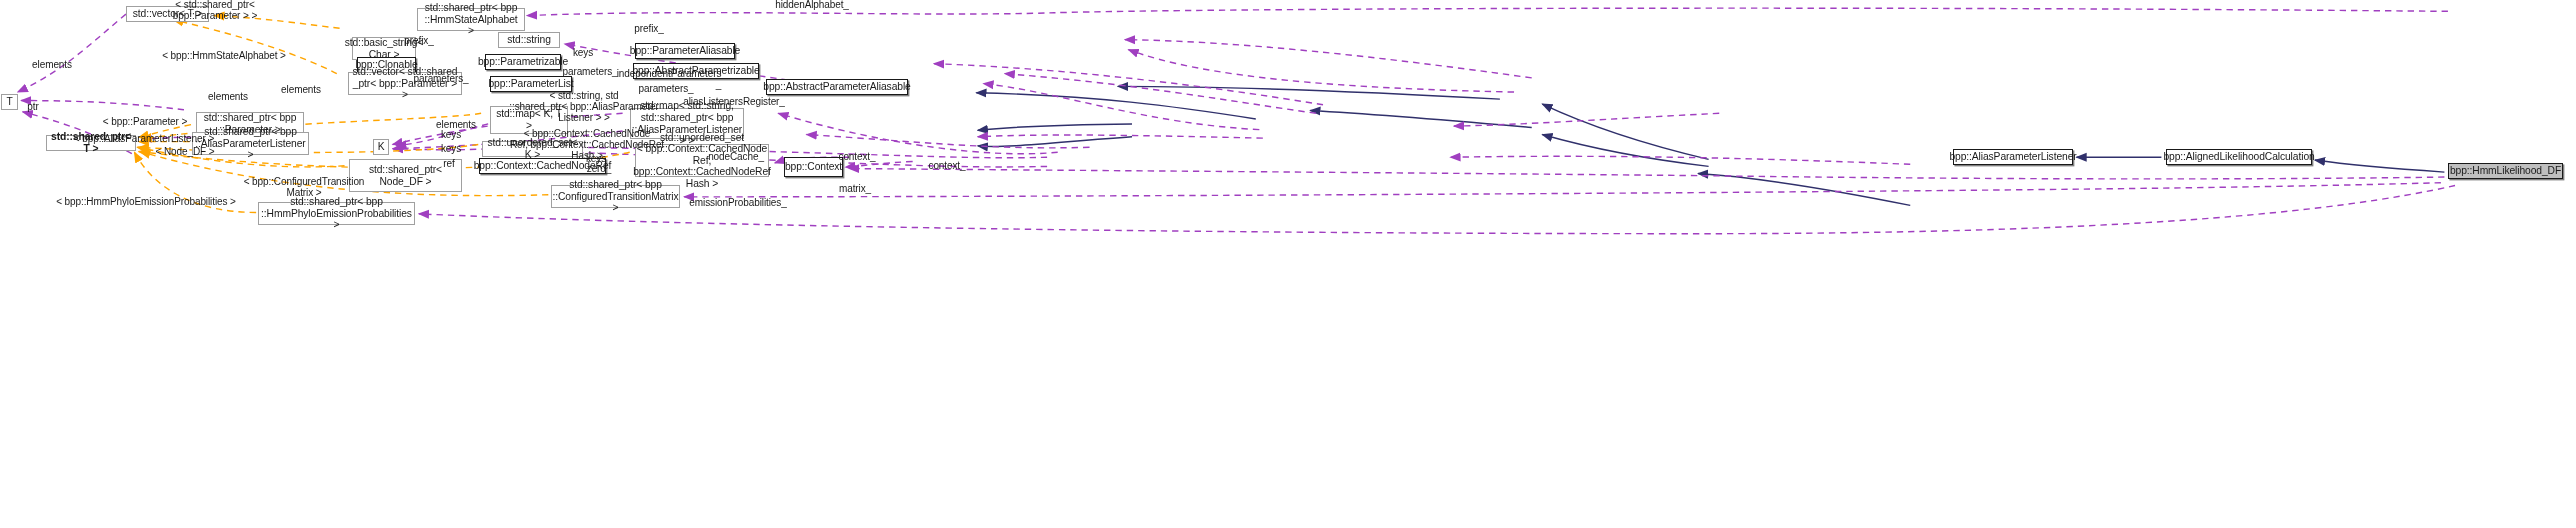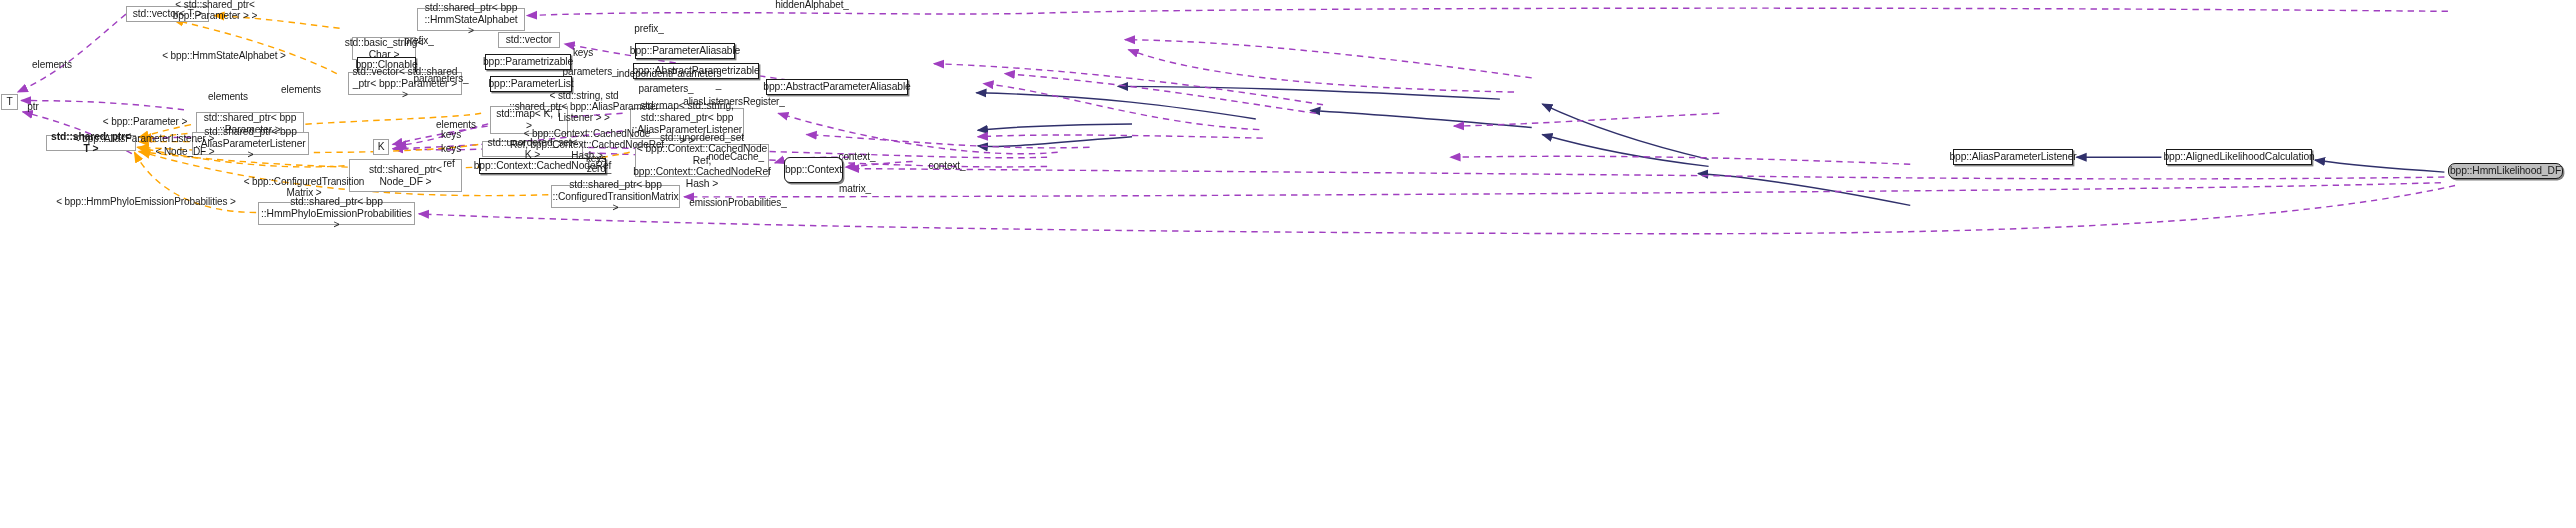--- a/index.html
+++ b/index.html
@@ -130,25 +130,25 @@
       <path d="M890,215 C780,240 500,250 196,214"></path>
       <path d="M775,275 C600,280 400,272 198,214"></path>
       <path d="M362,300 C280,300 220,270 190,215"></path>
     </g>
   </svg>
 
   <div id="nodes-layer">
       <div class="node" style="left: 126px; top: 6.4px; width: 83px; height: 15.6px;">std::vector&lt; T &gt;</div>
       <div class="node" style="left: 417px; top: 7.8px; width: 108px; height: 23px;">std::shared_ptr&lt; bpp
 ::HmmStateAlphabet &gt;</div>
-      <div class="node" style="left: 498px; top: 32px; width: 62px; height: 15.6px;">std::vector</div>
+      <div class="node" style="left: 498px; top: 32px; width: 62px; height: 15.6px;">std::string</div>
       <div class="node bold" style="left: 635px; top: 43px; width: 100px; height: 16.3px;">bpp::ParameterAliasable</div>
       <div class="node" style="left: 352px; top: 37px; width: 64px; height: 23px;">std::basic_string&lt;
 Char &gt;</div>
-      <div class="node bold" style="left: 485px; top: 54px; width: 86px; height: 16.3px;">bpp::Parametrizable</div>
+      <div class="node bold" style="left: 485px; top: 54px; width: 76px; height: 16.3px;">bpp::Parametrizable</div>
       <div class="node bold" style="left: 357px; top: 57px; width: 59px; height: 16.3px;">bpp::Clonable</div>
       <div class="node bold" style="left: 633px; top: 63px; width: 126px; height: 16.3px;">bpp::AbstractParametrizable</div>
       <div class="node" style="left: 348px; top: 72px; width: 114px; height: 23px;">std::vector&lt; std::shared
 _ptr&lt; bpp::Parameter &gt; &gt;</div>
       <div class="node bold" style="left: 490px; top: 76px; width: 82px; height: 16.3px;">bpp::ParameterList</div>
       <div class="node bold" style="left: 766px; top: 79px; width: 142px; height: 16.3px;">bpp::AbstractParameterAliasable</div>
       <div class="node" style="left: 1.4px; top: 94px; width: 16.3px; height: 15.6px;">T</div>
       <div class="node" style="left: 490px; top: 106px; width: 78px; height: 28px;">std::map&lt; K, T &gt;</div>
       <div class="node" style="left: 196px; top: 112px; width: 108px; height: 23px;">std::shared_ptr&lt; bpp
 ::Parameter &gt;</div>
@@ -161,22 +161,22 @@
       <div class="node" style="left: 373px; top: 139px; width: 16.3px; height: 15.6px;">K</div>
       <div class="node" style="left: 482px; top: 141px; width: 101px; height: 15.6px;">std::unordered_set&lt; K &gt;</div>
       <div class="node" style="left: 635px; top: 144px; width: 134px; height: 33px;">std::unordered_set
 &lt; bpp::Context::CachedNode
 Ref, bpp::Context::CachedNodeRef
   Hash &gt;</div>
       <div class="node bold" style="left: 1953px; top: 149px; width: 120px; height: 16.3px;">bpp::AliasParameterListener</div>
       <div class="node bold" style="left: 2166px; top: 149px; width: 146px; height: 16.3px;">bpp::AlignedLikelihoodCalculation</div>
       <div class="node" style="left: 349px; top: 159px; width: 113px; height: 33px;">std::shared_ptr&lt; Node_DF &gt;</div>
       <div class="node bold" style="left: 479px; top: 158px; width: 127px; height: 16.3px;">bpp::Context::CachedNodeRef</div>
-      <div class="node bold" style="left: 784px; top: 157px; width: 59px; height: 26px; border-radius: 6px;">bpp::Context</div>
-      <div class="node current" style="left: 2448px; top: 163px; width: 115px; height: 16.3px; border-radius: 7px;">bpp::HmmLikelihood_DF</div>
+      <div class="node bold" style="left: 784px; top: 157px; width: 59px; height: 20px;">bpp::Context</div>
+      <div class="node current" style="left: 2448px; top: 163px; width: 115px; height: 16.3px;">bpp::HmmLikelihood_DF</div>
       <div class="node" style="left: 551px; top: 185px; width: 129px; height: 23px;">std::shared_ptr&lt; bpp
 ::ConfiguredTransitionMatrix &gt;</div>
       <div class="node" style="left: 258px; top: 202px; width: 157px; height: 23px;">std::shared_ptr&lt; bpp
 ::HmmPhyloEmissionProbabilities &gt;</div>
     </div>
   <div id="labels-layer">
       <div class="edge-label" style="left: 215px; top: 10px;">&lt; std::shared_ptr&lt;
 bpp::Parameter &gt; &gt;</div>
       <div class="edge-label" style="left: 812px; top: 3.5px;">hiddenAlphabet_</div>
       <div class="edge-label" style="left: 649px; top: 28px;">prefix_</div>

